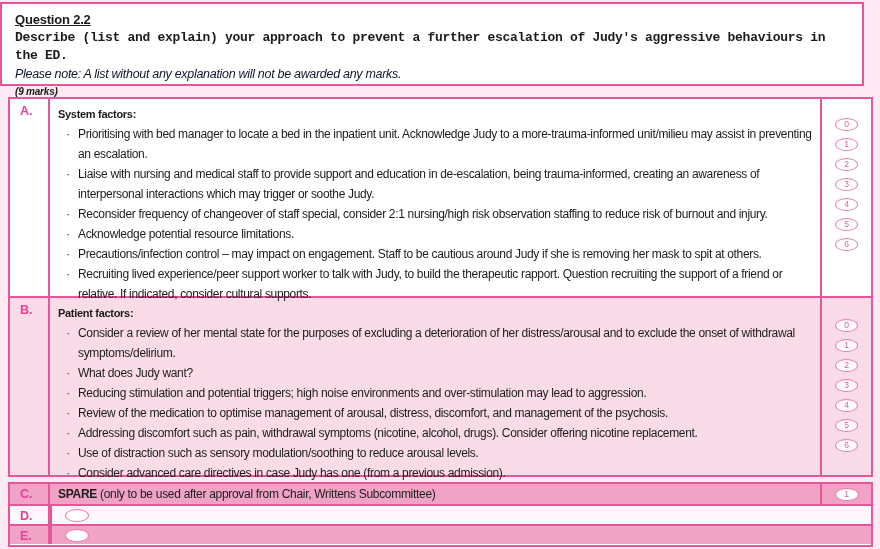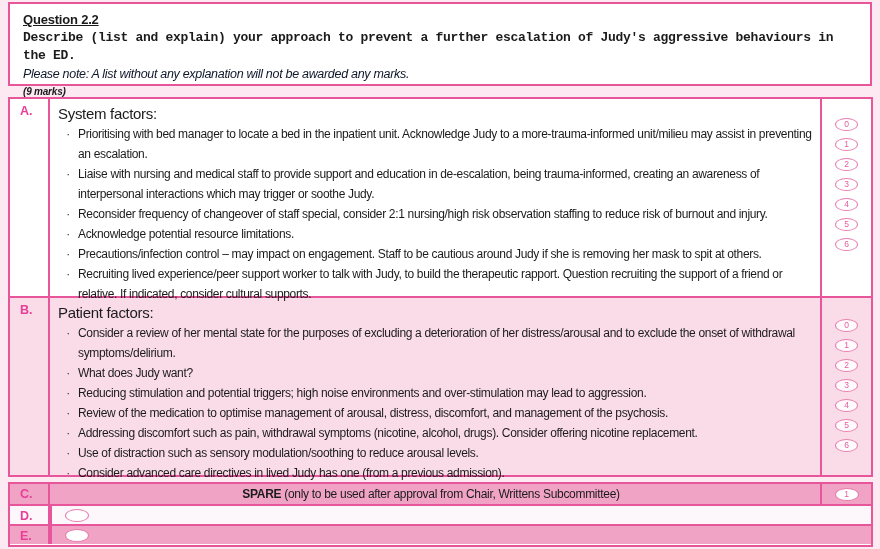--- a/index.html
+++ b/index.html
@@ -6,21 +6,21 @@
   html,body { width:880px; height:549px; }
   body {
     background:#fce9f1;
     font-family:"Liberation Sans", sans-serif;
     color:#1b1b1b;
     position:relative;
     overflow:hidden;
   }
   
   .header-box {
-    position:absolute; left:8px; top:2px; width:864px; height:84px;
+    position:absolute; left:0; top:2px; width:864px; height:84px;
     background:#ffffff; border:2px solid #e7559a;
     padding:7px 13px 0 13px;
   }
   .q-title {
     font-size:13px; font-weight:bold; text-decoration:underline;
     letter-spacing:-0.2px; line-height:18px;
   }
   .q-prompt { font-size:13px; font-weight:bold; letter-spacing:-0.3px; line-height:18px;font-family:Liberation Mono, monospace; }
   .q-note   { font-size:12.5px; font-style:italic; color:#0f172a; letter-spacing:-0.3px; line-height:18px; }
   .q-marks  { font-size:10px; font-style:italic; font-weight:bold; letter-spacing:-0.2px; line-height:18px; }
@@ -36,21 +36,21 @@
   .cell-letter {
     width:40px; flex:0 0 40px; border-right:2px solid #e7559a;
     padding:5px 0 0 10px;
     color:#e73e96; font-weight:bold; font-size:12.5px;
   }
   .cell-content { flex:1 1 auto; padding:5px 8px 0 8px; min-width:0; }
   .cell-marks {
     width:51px; flex:0 0 51px; border-left:2px solid #e7559a;
     display:flex; flex-direction:column; align-items:center;
   }
-  .section-heading { font-size:15px; font-weight:normal; letter-spacing:-0.3px; line-height:20px; }
+  .section-heading { font-size:11px; font-weight:bold; letter-spacing:-0.3px; line-height:20px; }
   .bullet { display:flex; font-size:12px; letter-spacing:-0.33px; line-height:20px; }
   .bullet .dot { flex:0 0 20px; text-align:center; color:#333; }
   .bullet .btxt { flex:1 1 auto; }
 
   
   .row-a .cell-marks { padding-top:19px; }
   .row-b .cell-marks { padding-top:21px; }
   .bubble {
     width:23px; height:13px; margin-bottom:7px;
     border:1px solid #ea7fb1; border-radius:50%;
@@ -64,21 +64,21 @@
     position:absolute; left:8px; top:482px; width:865px; height:65px;
     border:2px solid #e7559a; background:#ffffff;
   }
   .flag-row { display:flex; height:20px; align-items:stretch; }
   .row-c { background:#f0a3c5; }
   .row-d { background:#fdf6fa; border-top:2px solid #e7559a; }
   .row-e { background:#f0a3c5; border-top:2px solid #e7559a; }
   .flag-row .cell-letter { padding-top:3px; }
   .flag-text {
     flex:1 1 auto; padding:3px 16px 0 8px;
-    font-size:12px; letter-spacing:-0.3px; line-height:15px;text-align:center;
+    font-size:12px; letter-spacing:-0.3px; line-height:15px;
   }
   .flag-text .bold { font-weight:bold; }
   .flag-row .cell-marks { justify-content:center; padding-top:0; }
   .flag-bubble {
     width:24px; height:13px; margin:0;
     border:1px solid #e87bac; border-radius:50%;
     background:#ffffff;
     color:#e060a0; font-size:8.5px; line-height:11px; text-align:center;
     cursor:pointer;
   }
@@ -158,21 +158,21 @@
       <div class="bullet">
           <span class="dot">·</span>
           <span class="btxt">Addressing discomfort such as pain, withdrawal symptoms (nicotine, alcohol, drugs). Consider offering nicotine replacement.</span>
         </div>
       <div class="bullet">
           <span class="dot">·</span>
           <span class="btxt">Use of distraction such as sensory modulation/soothing to reduce arousal levels.</span>
         </div>
       <div class="bullet">
           <span class="dot">·</span>
-          <span class="btxt">Consider advanced care directives in lived Judy has one (from a previous admission).</span>
+          <span class="btxt">Consider advanced care directives in case Judy has one (from a previous admission).</span>
         </div>
     </div>
     <div class="cell-marks">
       <div class="bubble">0</div>
       <div class="bubble">1</div>
       <div class="bubble">2</div>
       <div class="bubble">3</div>
       <div class="bubble">4</div>
       <div class="bubble">5</div>
       <div class="bubble">6</div>

